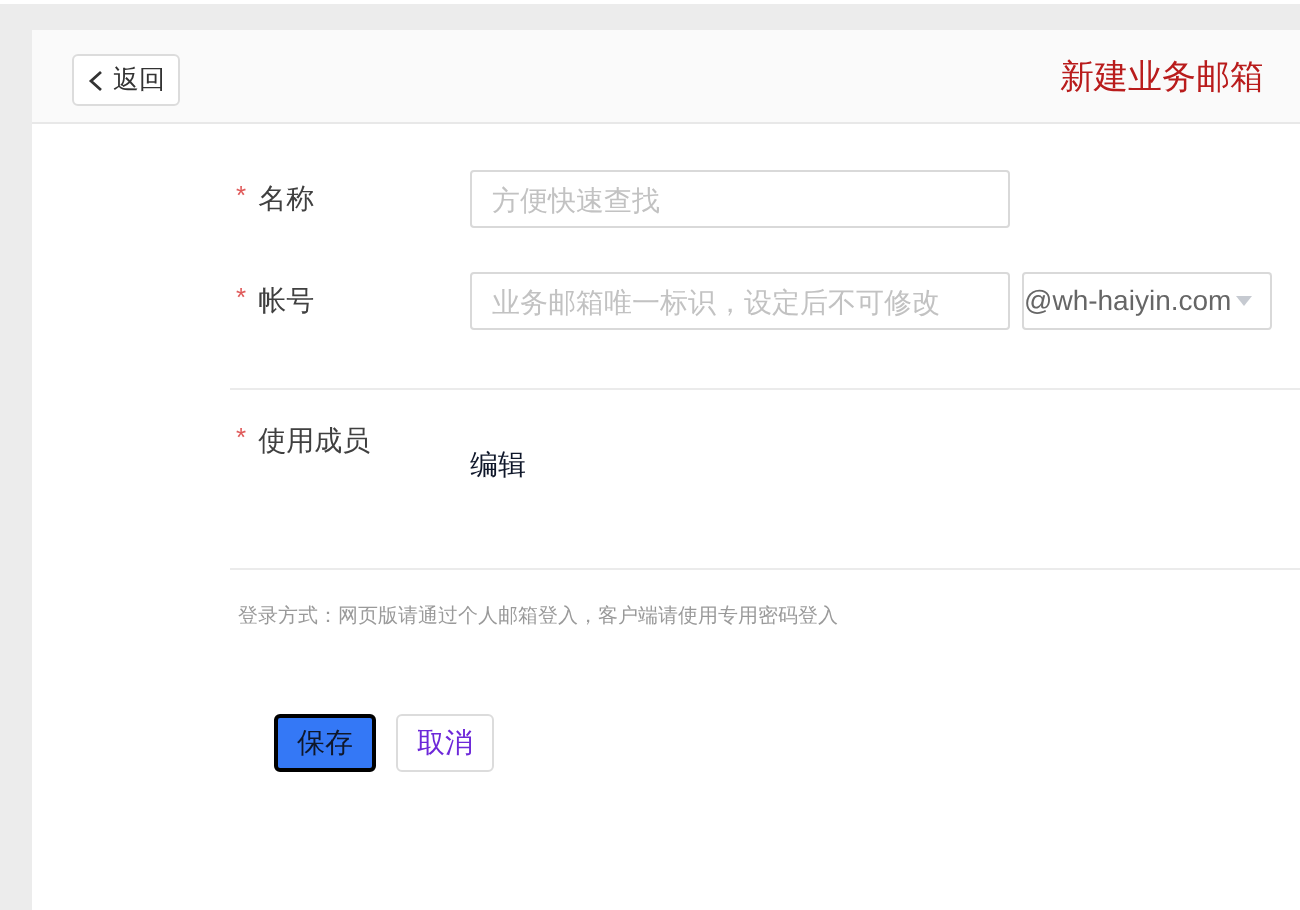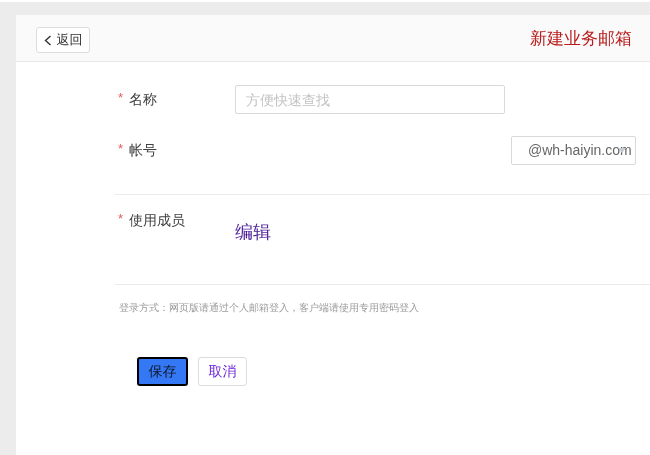--- a/index.html
+++ b/index.html
@@ -87,43 +87,42 @@
   .domain-select {
     position: absolute;
     left: 511px; top: 136px;
     width: 125px; height: 29px;
     border: 1px solid #d9d9d9;
     border-radius: 2px;
     background: #ffffff;
     font-size: 14px;
     color: #666666;
     line-height: 27px;
-    padding-left: 16px;
     cursor: pointer;
   }
   .chevron-down {
     position: absolute;
     right: 9px; top: 11px;
     width: 0; height: 0;
     border-left: 4px solid transparent;
     border-right: 4px solid transparent;
     border-top: 5px solid #c6cad1;
   }
   .divider {
     position: absolute;
     left: 115px;
     width: 535px; height: 1px;
     background: #ebebeb;
   }
   .edit-link {
     position: absolute;
     left: 235px; top: 218px;
     height: 28px; line-height: 28px;
-    font-size: 18px;
-    color: #4c1d95;
+    font-size: 14px;
+    color: #0f172a;
     text-decoration: none;
     cursor: pointer;
   }
   .login-note {
     position: absolute;
     left: 119px; top: 301px;
     font-size: 10px;
     color: #9a9a9a;
     white-space: nowrap;
   }
@@ -169,20 +168,21 @@
   <div class="page-title">新建业务邮箱</div>
 
   <div class="field-label" style="top:85px;">
     <span class="req">*</span><span>名称</span>
   </div>
   <input class="text-input" style="top: 85px;" type="text" placeholder="方便快速查找">
 
   <div class="field-label" style="top:136px;">
     <span class="req">*</span><span>帐号</span>
   </div>
+  <input class="text-input" style="top: 136px;" type="text" placeholder="业务邮箱唯一标识，设定后不可修改">
   <div class="domain-select">
     <span>@wh-haiyin.com</span>
     <span class="chevron-down"></span>
   </div>
 
   <div class="divider" style="top:194px;"></div>
 
   <div class="field-label" style="top:206px; height:28px; line-height:28px;">
     <span class="req">*</span><span>使用成员</span>
   </div>

